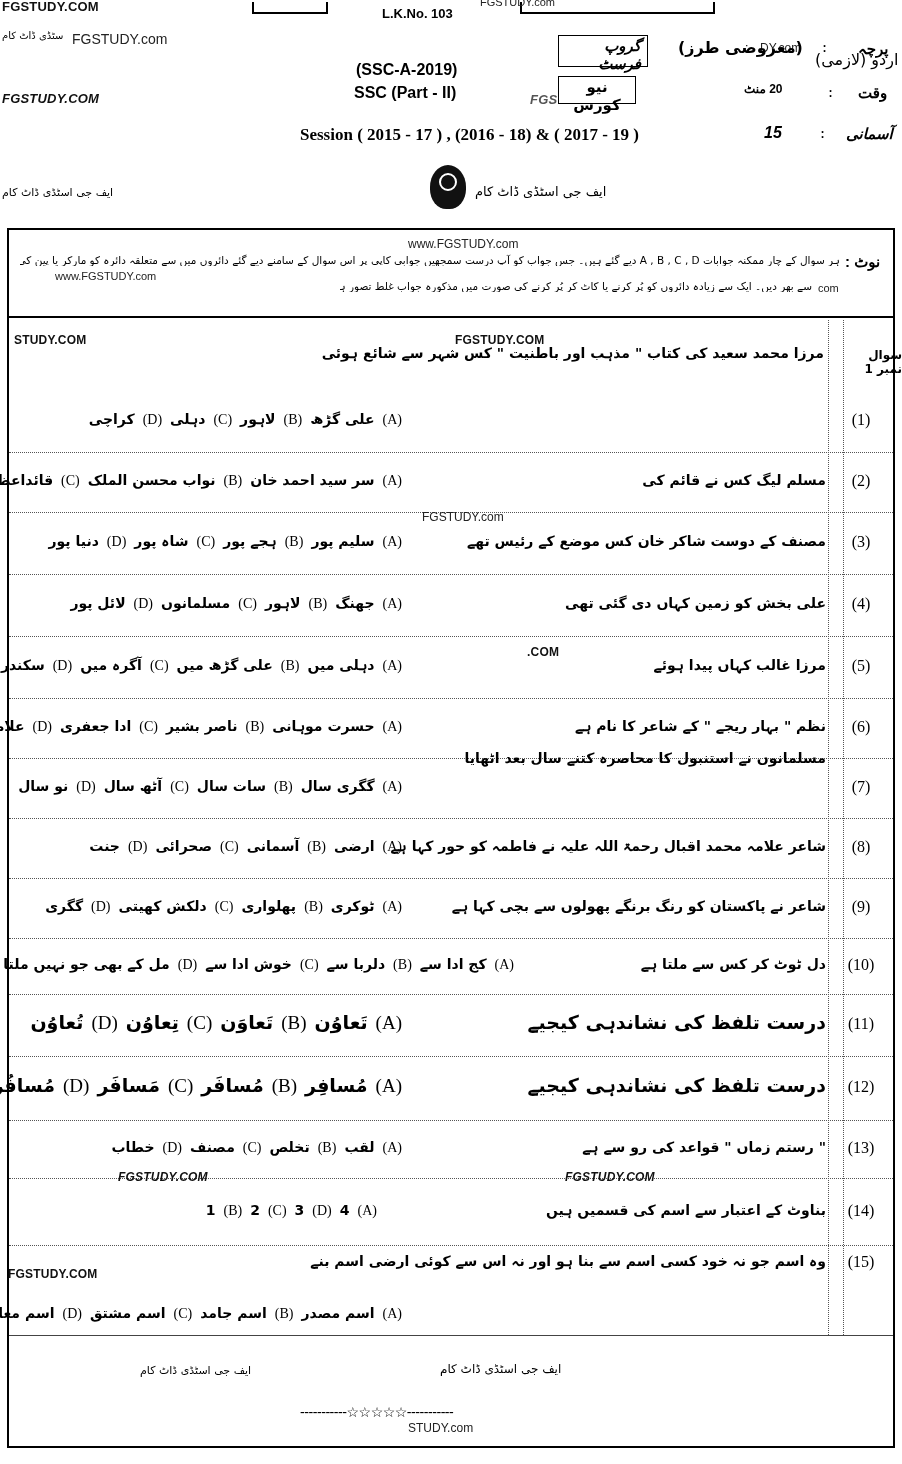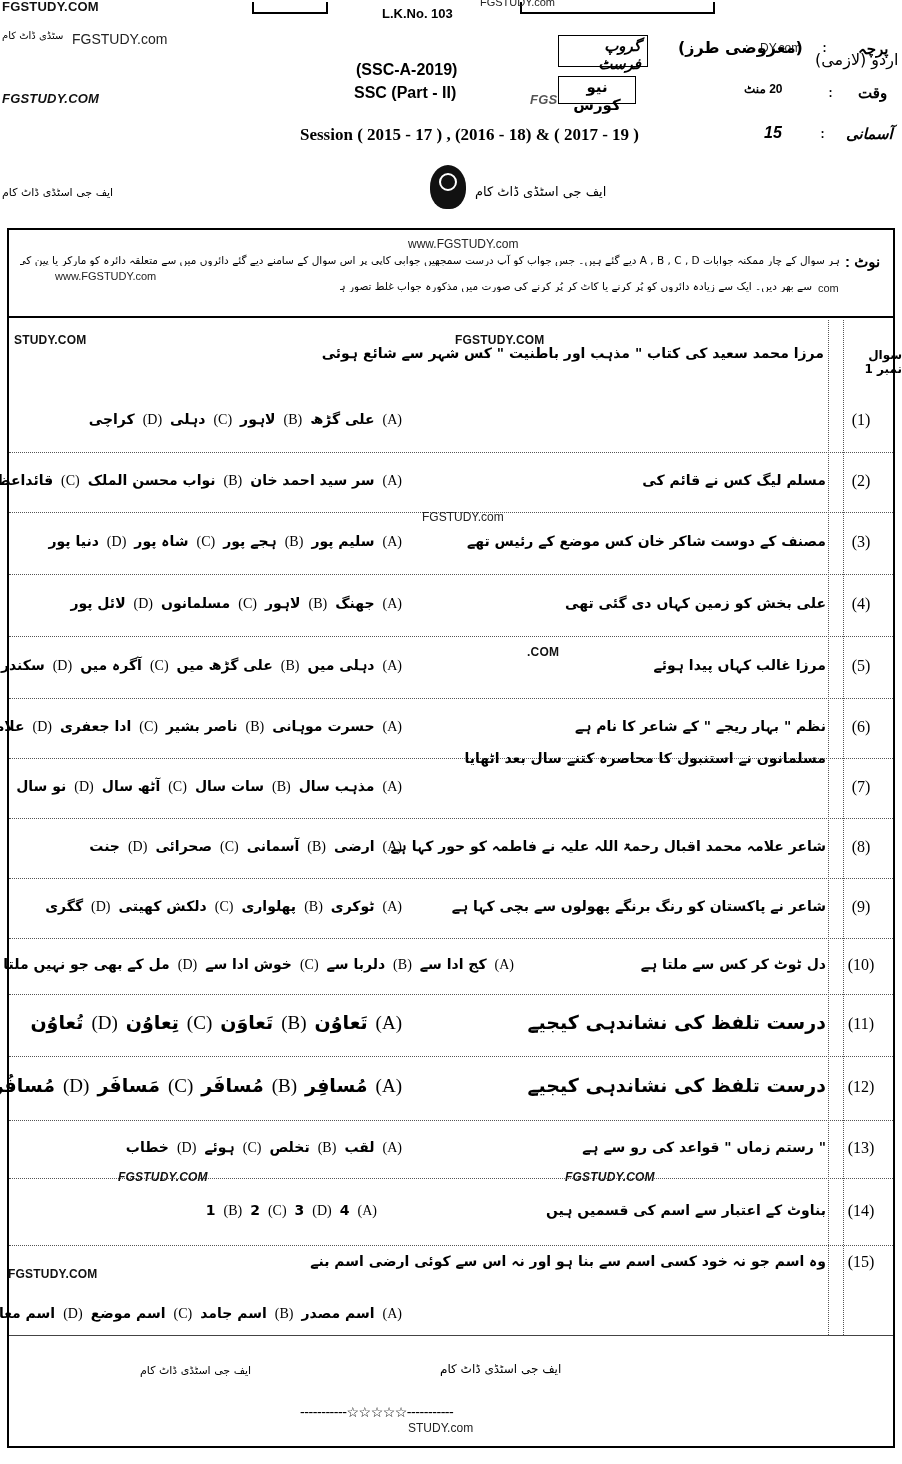--- a/index.html
+++ b/index.html
@@ -112,21 +112,21 @@
     <div class="abs q-num" style="left: 836px; top: 657px;">(5)</div>
     <div class="abs urdu q-stem" style="right: 76px; top: 657px;">مرزا غالب کہاں پیدا ہوئے</div>
     <div class="abs urdu q-opts" style="right: 492px; top: 657px;"><span class="opt-l">(A)</span><span>دہلی میں</span><span class="opt-l">(B)</span><span>علی گڑھ میں</span><span class="opt-l">(C)</span><span>آگرہ میں</span><span class="opt-l">(D)</span><span>سکندر آباد میں</span></div>
     <div class="hline" style="left: 9px; top: 698px; width: 884px;"></div>
     <div class="abs q-num" style="left: 836px; top: 718px;">(6)</div>
     <div class="abs urdu q-stem" style="right: 76px; top: 718px;">نظم " بہار ریجے " کے شاعر کا نام ہے</div>
     <div class="abs urdu q-opts" style="right: 492px; top: 718px;"><span class="opt-l">(A)</span><span>حسرت موہانی</span><span class="opt-l">(B)</span><span>ناصر بشیر</span><span class="opt-l">(C)</span><span>ادا جعفری</span><span class="opt-l">(D)</span><span>علامہ محمد اقبال رحمۃ اللہ علیہ</span></div>
     <div class="hline" style="left: 9px; top: 758px; width: 884px;"></div>
     <div class="abs q-num" style="left: 836px; top: 778px;">(7)</div>
     <div class="abs urdu q-stem" style="right: 76px; top: 750px;">مسلمانوں نے استنبول کا محاصرہ کتنے سال بعد اٹھایا</div>
-    <div class="abs urdu q-opts" style="right: 492px; top: 778px;"><span class="opt-l">(A)</span><span>مذہب سال</span><span class="opt-l">(B)</span><span>سات سال</span><span class="opt-l">(C)</span><span>آٹھ سال</span><span class="opt-l">(D)</span><span>نو سال</span></div>
+    <div class="abs urdu q-opts" style="right: 492px; top: 778px;"><span class="opt-l">(A)</span><span>گگری سال</span><span class="opt-l">(B)</span><span>سات سال</span><span class="opt-l">(C)</span><span>آٹھ سال</span><span class="opt-l">(D)</span><span>نو سال</span></div>
     <div class="hline" style="left: 9px; top: 818px; width: 884px;"></div>
     <div class="abs q-num" style="left: 836px; top: 838px;">(8)</div>
     <div class="abs urdu q-stem" style="right: 76px; top: 838px;">شاعر علامہ محمد اقبال رحمۃ اللہ علیہ نے فاطمہ کو حور کہا ہے</div>
     <div class="abs urdu q-opts" style="right: 492px; top: 838px;"><span class="opt-l">(A)</span><span>ارضی</span><span class="opt-l">(B)</span><span>آسمانی</span><span class="opt-l">(C)</span><span>صحرائی</span><span class="opt-l">(D)</span><span>جنت</span></div>
     <div class="hline" style="left: 9px; top: 878px; width: 884px;"></div>
     <div class="abs q-num" style="left: 836px; top: 898px;">(9)</div>
     <div class="abs urdu q-stem" style="right: 76px; top: 898px;">شاعر نے پاکستان کو رنگ برنگے پھولوں سے بچی کہا ہے</div>
     <div class="abs urdu q-opts" style="right: 492px; top: 898px;"><span class="opt-l">(A)</span><span>ٹوکری</span><span class="opt-l">(B)</span><span>پھلواری</span><span class="opt-l">(C)</span><span>دلکش کھیتی</span><span class="opt-l">(D)</span><span>گگری</span></div>
     <div class="hline" style="left: 9px; top: 938px; width: 884px;"></div>
     <div class="abs q-num" style="left: 836px; top: 956px;">(10)</div>
@@ -136,29 +136,29 @@
     <div class="abs q-num" style="left: 836px; top: 1015px;">(11)</div>
     <div class="abs urdu q-big" style="right: 76px; top: 1011px;">درست تلفظ کی نشاندہی کیجیے</div>
     <div class="abs urdu q-big" style="right: 492px; top: 1011px;"><span class="opt-l">(A)</span><span>تَعاوُن</span><span class="opt-l">(B)</span><span>تَعاوَن</span><span class="opt-l">(C)</span><span>تِعاوُن</span><span class="opt-l">(D)</span><span>تُعاوُن</span></div>
     <div class="hline" style="left: 9px; top: 1056px; width: 884px;"></div>
     <div class="abs q-num" style="left: 836px; top: 1078px;">(12)</div>
     <div class="abs urdu q-big" style="right: 76px; top: 1074px;">درست تلفظ کی نشاندہی کیجیے</div>
     <div class="abs urdu q-big" style="right: 492px; top: 1074px;"><span class="opt-l">(A)</span><span>مُسافِر</span><span class="opt-l">(B)</span><span>مُسافَر</span><span class="opt-l">(C)</span><span>مَسافَر</span><span class="opt-l">(D)</span><span>مُسافُر</span></div>
     <div class="hline" style="left: 9px; top: 1120px; width: 884px;"></div>
     <div class="abs q-num" style="left: 836px; top: 1139px;">(13)</div>
     <div class="abs urdu q-stem" style="right: 76px; top: 1139px;">" رستم زماں " قواعد کی رو سے ہے</div>
-    <div class="abs urdu q-opts" style="right: 492px; top: 1139px;"><span class="opt-l">(A)</span><span>لقب</span><span class="opt-l">(B)</span><span>تخلص</span><span class="opt-l">(C)</span><span>ہوئے</span><span class="opt-l">(D)</span><span>خطاب</span></div>
+    <div class="abs urdu q-opts" style="right: 492px; top: 1139px;"><span class="opt-l">(A)</span><span>لقب</span><span class="opt-l">(B)</span><span>تخلص</span><span class="opt-l">(C)</span><span>مصنف</span><span class="opt-l">(D)</span><span>خطاب</span></div>
     <div class="hline" style="left: 9px; top: 1178px; width: 884px;"></div>
     <div class="abs q-num" style="left: 836px; top: 1201.5px;">(14)</div>
     <div class="abs urdu q-stem" style="right: 76px; top: 1201.5px;">بناوٹ کے اعتبار سے اسم کی قسمیں ہیں</div>
     <div class="abs urdu q-opts" style="right: 517px; top: 1201.5px;"><span class="opt-l">(A)</span><span>1</span><span class="opt-l">(B)</span><span>2</span><span class="opt-l">(C)</span><span>3</span><span class="opt-l">(D)</span><span>4</span></div>
     <div class="hline" style="left: 9px; top: 1245px; width: 884px;"></div>
     <div class="abs q-num" style="left: 836px; top: 1253px;">(15)</div>
     <div class="abs urdu q-stem" style="right: 76px; top: 1253px;">وہ اسم جو نہ خود کسی اسم سے بنا ہو اور نہ اس سے کوئی ارضی اسم بنے</div>
-    <div class="abs urdu q-opts" style="right: 492px; top: 1305px;"><span class="opt-l">(A)</span><span>اسم مصدر</span><span class="opt-l">(B)</span><span>اسم جامد</span><span class="opt-l">(C)</span><span>اسم موضع</span><span class="opt-l">(D)</span><span>اسم معاوضہ</span></div>
+    <div class="abs urdu q-opts" style="right: 492px; top: 1305px;"><span class="opt-l">(A)</span><span>اسم مصدر</span><span class="opt-l">(B)</span><span>اسم جامد</span><span class="opt-l">(C)</span><span>اسم مشتق</span><span class="opt-l">(D)</span><span>اسم معاوضہ</span></div>
     <div class="abs wm-light" style="left: 422px; top: 510px; font-size: 12px;">FGSTUDY.com</div>
     <div class="abs wm" style="left: 527px; top: 645px; font-size: 12px;">.COM</div>
     <div class="abs wm wm-it" style="left: 118px; top: 1170px; font-size: 12px;">FGSTUDY.COM</div>
     <div class="abs wm wm-it" style="left: 565px; top: 1170px; font-size: 12px;">FGSTUDY.COM</div>
     <div class="abs wm" style="left: 8px; top: 1267px; font-size: 12px;">FGSTUDY.COM</div>
     <div class="hline" style="left: 9px; top: 1335px; width: 884px;"></div>
   </div>
 
 <div class="hline" style="left:9px;top:1335px;width:884px;border-top:1px solid #444;"></div>
 <div class="abs urdu" style="left:140px;top:1364px;font-size:11px;">ایف جی اسٹڈی ڈاٹ کام</div>

